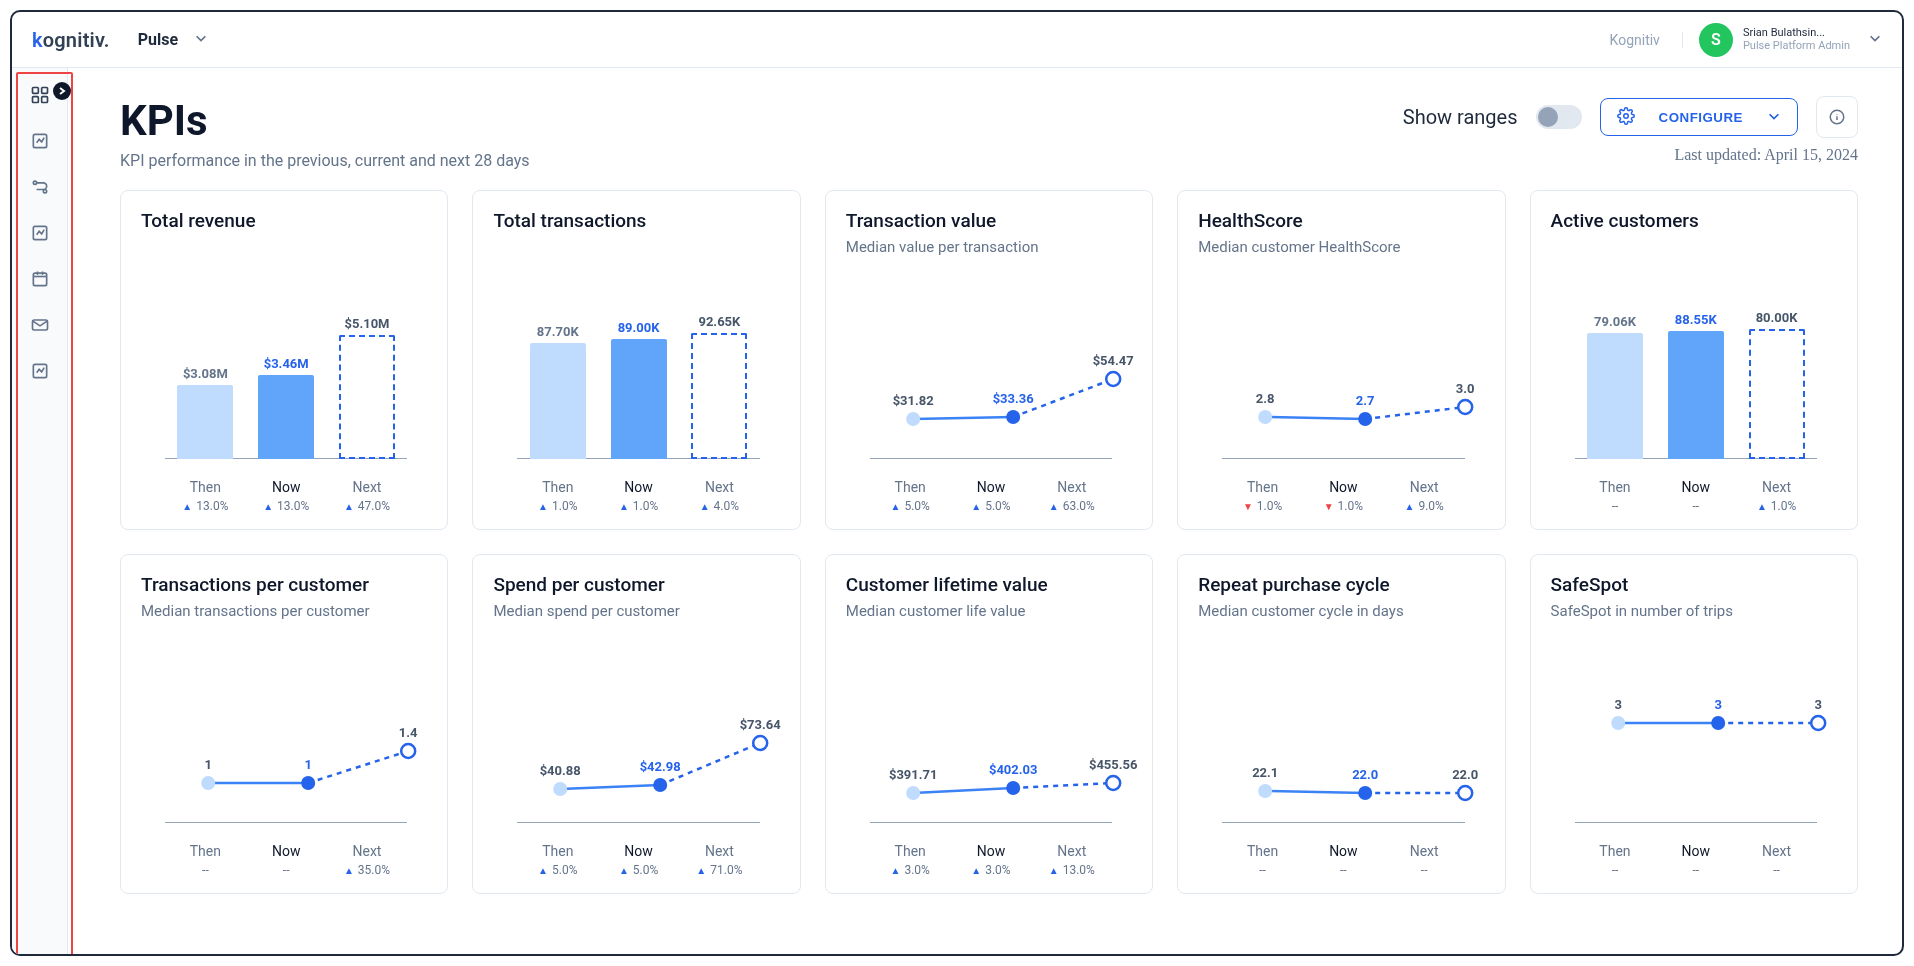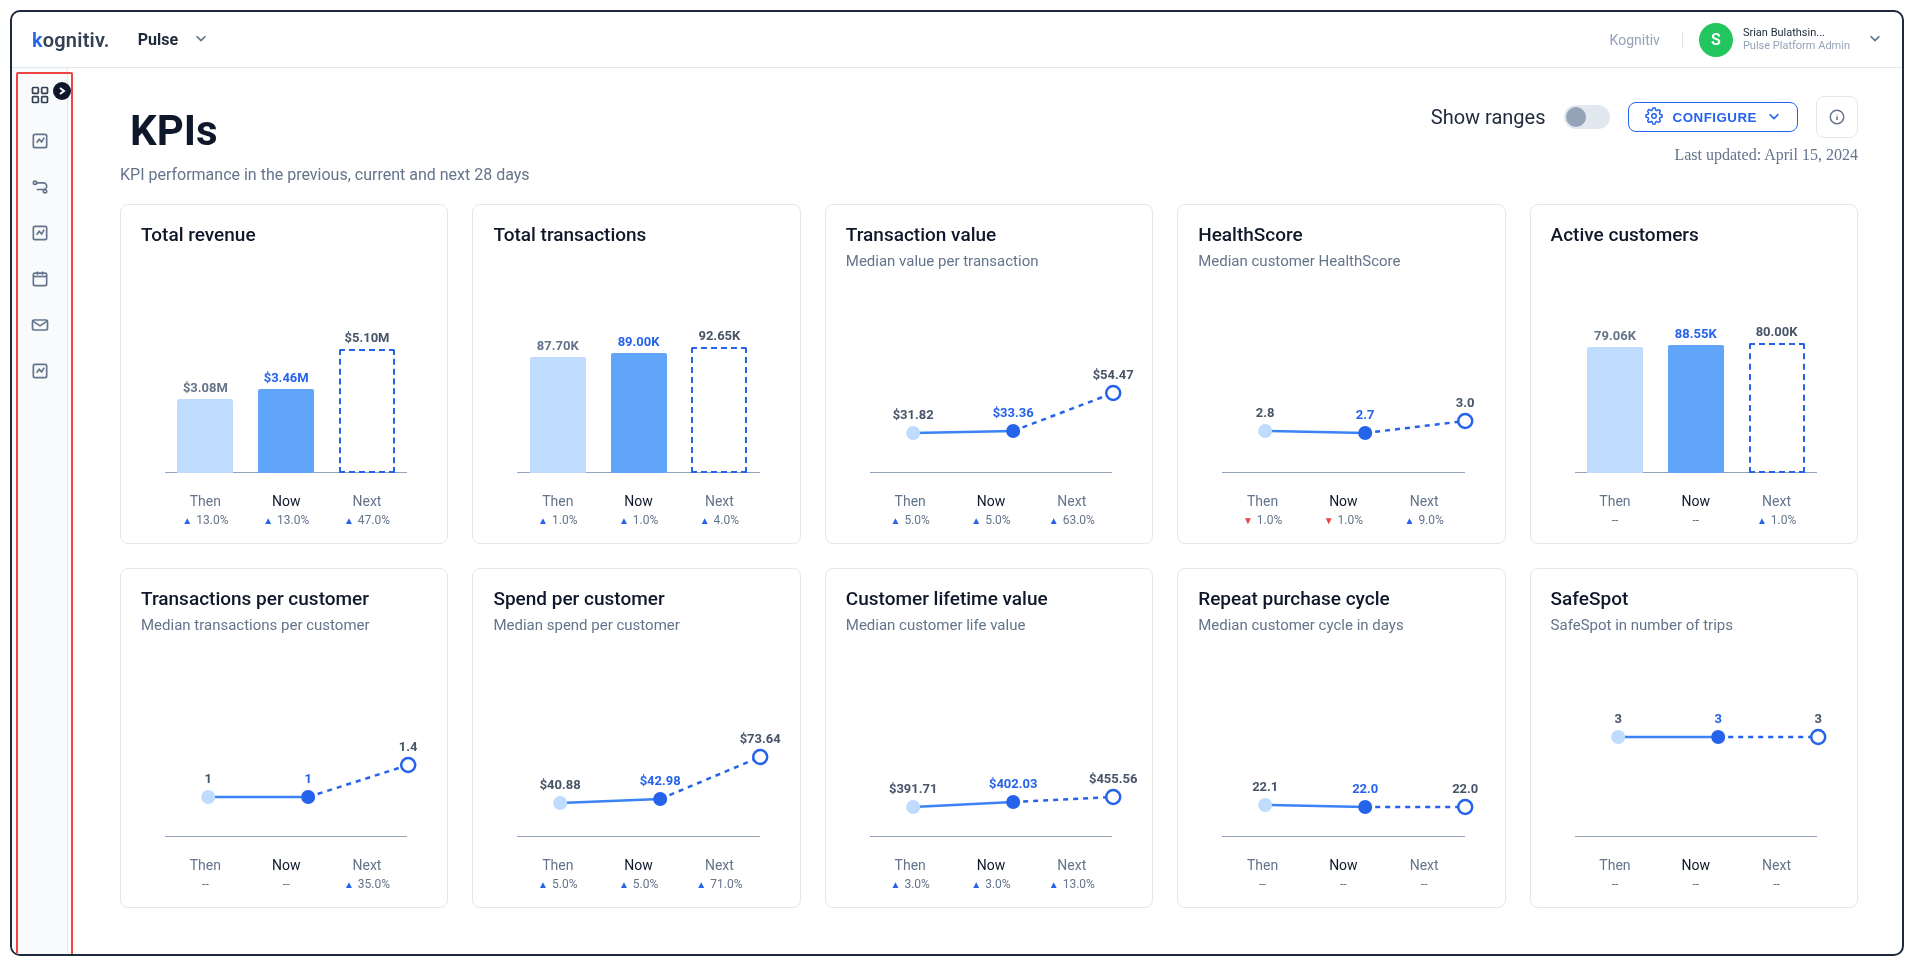--- a/index.html
+++ b/index.html
@@ -78,34 +78,34 @@
   .side-icon.active { color:#334155; }
   .expand-pip {
     position:absolute; top:-2px; right:-20px; width:18px; height:18px; border-radius:50%;
     background:#0f172a; color:#fff; display:flex; align-items:center; justify-content:center;
   }
   .expand-pip svg { width:10px; height:10px; }
   .main {
     flex:1; padding: 28px 44px 44px 52px; overflow:auto;
   }
   .page-head { display:flex; align-items:flex-start; }
-  .page-title { font-size:42px; font-weight:700; color:#0f172a; margin:10px; }
+  .page-title { font-size:42px; font-weight:700; color:#0f172a; margin:0; }
   .page-sub { color: var(--text-muted); margin:6px 0 0 0; font-size:16px; }
   .head-right { margin-left:auto; text-align:right; }
   .range-row { display:flex; align-items:center; gap:18px; }
   .range-label { color: var(--text-dark); font-size:20px; }
   .toggle {
     width:46px; height:24px; background:#e2e8f0; border-radius:12px; position:relative;
     cursor:pointer;
   }
   .toggle::after{ content:""; position:absolute; width:20px; height:20px; border-radius:50%; background:#94a3b8; top:2px; left:2px; }
   .configure-btn {
     border:1.5px solid var(--brand-blue); color: var(--brand-blue);
-    background:#fff; height:30px; padding:0 16px; border-radius:8px;
-    display:flex; align-items:center; gap:10px; font-weight:700; letter-spacing:.5px;
+    background:#fff; height:38px; padding:0 16px; border-radius:8px;
+    display:flex; align-items:center; gap:24px; font-weight:700; letter-spacing:.5px;
     cursor:pointer;
   }
   .info-btn {
     width:42px; height:42px; border:1px solid var(--border); border-radius:8px;
     display:flex; align-items:center; justify-content:center; color:#64748b; cursor:pointer;
   }
   .last-updated { color: var(--text-muted); font-size:16px; margin-top:8px;font-family:Liberation Serif, serif; }
   
   .grid {
     margin-top:20px; display:grid; grid-template-columns: repeat(5, 1fr); gap:24px;

